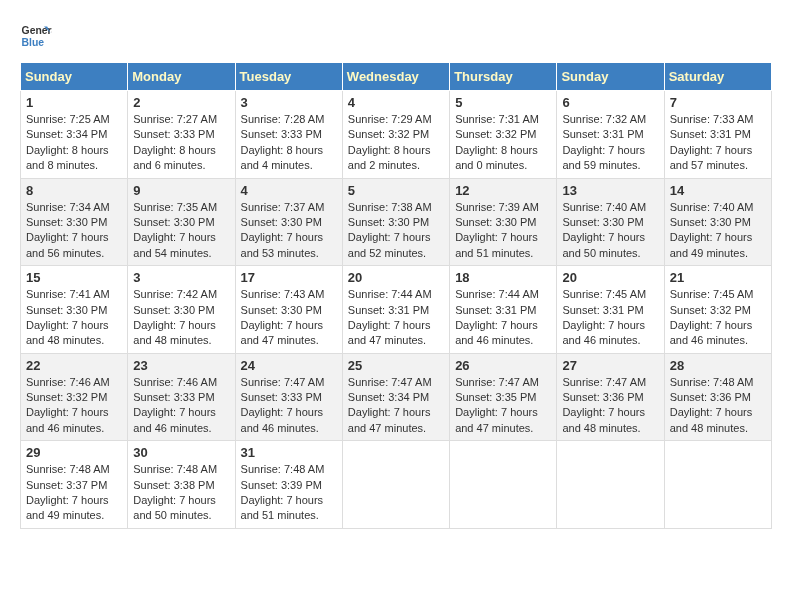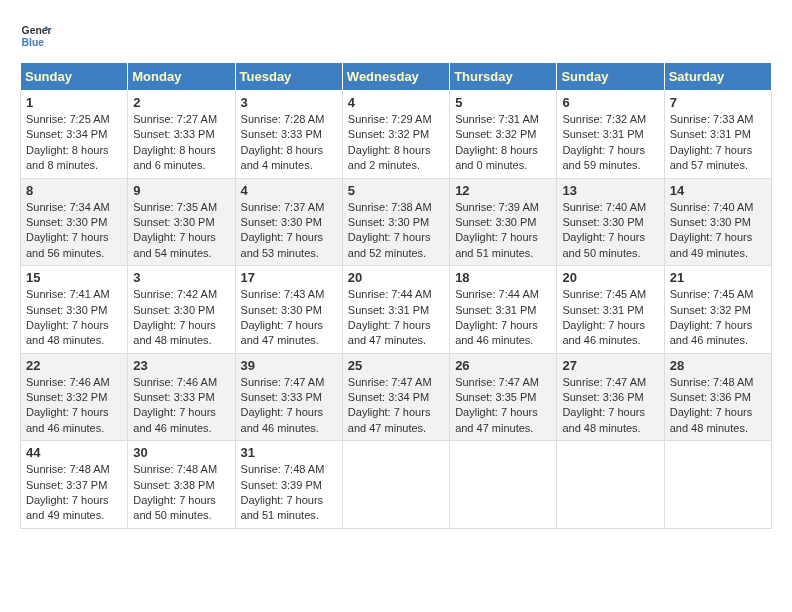--- a/index.html
+++ b/index.html
@@ -200,21 +200,21 @@
       <tr>
         <td>
           <span class="day-num">22</span>
           <div class="day-info">Sunrise: 7:46 AM<br>Sunset: 3:32 PM<br>Daylight: 7 hours<br>and 46 minutes.</div>
         </td>
         <td>
           <span class="day-num">23</span>
           <div class="day-info">Sunrise: 7:46 AM<br>Sunset: 3:33 PM<br>Daylight: 7 hours<br>and 46 minutes.</div>
         </td>
         <td>
-          <span class="day-num">39</span>
+          <span class="day-num">24</span>
           <div class="day-info">Sunrise: 7:47 AM<br>Sunset: 3:33 PM<br>Daylight: 7 hours<br>and 46 minutes.</div>
         </td>
         <td>
           <span class="day-num">25</span>
           <div class="day-info">Sunrise: 7:47 AM<br>Sunset: 3:34 PM<br>Daylight: 7 hours<br>and 47 minutes.</div>
         </td>
         <td>
           <span class="day-num">26</span>
           <div class="day-info">Sunrise: 7:47 AM<br>Sunset: 3:35 PM<br>Daylight: 7 hours<br>and 47 minutes.</div>
         </td>
@@ -222,21 +222,21 @@
           <span class="day-num">27</span>
           <div class="day-info">Sunrise: 7:47 AM<br>Sunset: 3:36 PM<br>Daylight: 7 hours<br>and 48 minutes.</div>
         </td>
         <td>
           <span class="day-num">28</span>
           <div class="day-info">Sunrise: 7:48 AM<br>Sunset: 3:36 PM<br>Daylight: 7 hours<br>and 48 minutes.</div>
         </td>
       </tr>
       <tr>
         <td>
-          <span class="day-num">44</span>
+          <span class="day-num">29</span>
           <div class="day-info">Sunrise: 7:48 AM<br>Sunset: 3:37 PM<br>Daylight: 7 hours<br>and 49 minutes.</div>
         </td>
         <td>
           <span class="day-num">30</span>
           <div class="day-info">Sunrise: 7:48 AM<br>Sunset: 3:38 PM<br>Daylight: 7 hours<br>and 50 minutes.</div>
         </td>
         <td>
           <span class="day-num">31</span>
           <div class="day-info">Sunrise: 7:48 AM<br>Sunset: 3:39 PM<br>Daylight: 7 hours<br>and 51 minutes.</div>
         </td>

